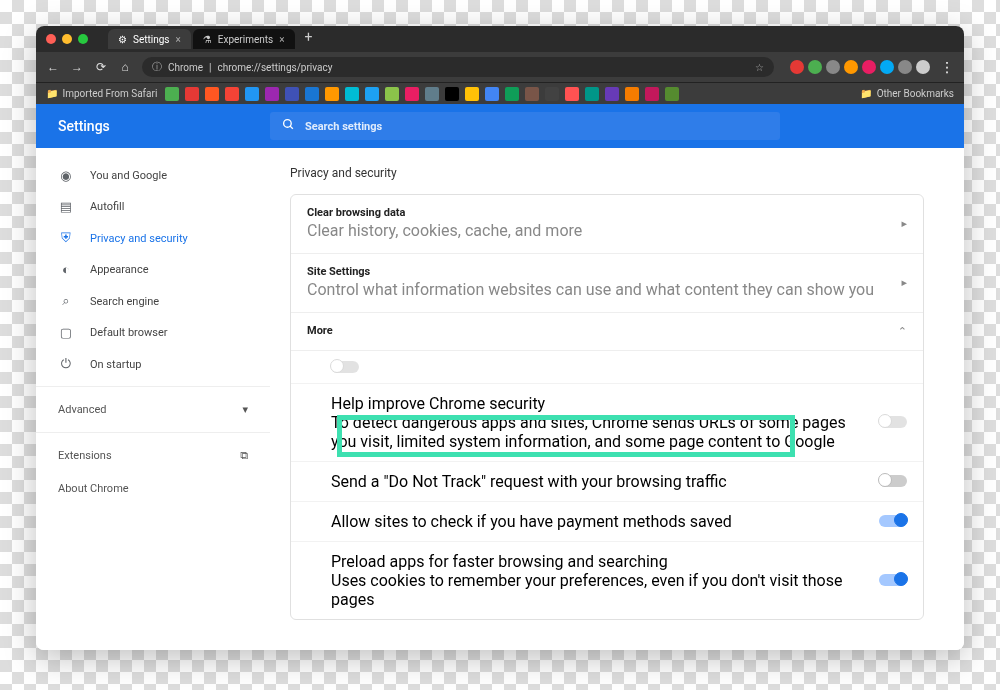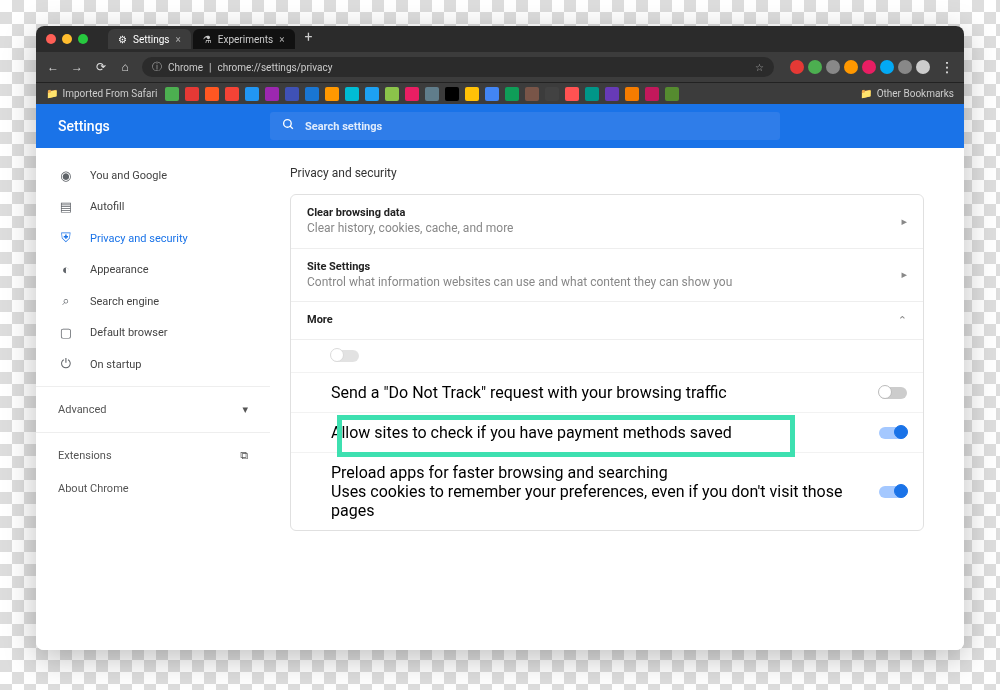--- a/index.html
+++ b/index.html
@@ -55,21 +55,21 @@
 .ext-about { padding:10px 22px; font-size:11px; color:#555; display:flex; justify-content:space-between; }
 .divline { border-top:1px solid #eee; margin:6px 0; }
 
 .main { flex:1; padding:18px 40px 0 20px; overflow:auto; }
 .sectitle { font-size:12px; color:#333; margin-bottom:14px; }
 .card { border:1px solid #e0e0e0; border-radius:6px; }
 .row { padding:11px 16px; display:flex; align-items:center; border-bottom:1px solid #eee; position:relative; }
 .row:last-child { border-bottom:0; }
 .row .txt { flex:1; }
 .row .t1 { font-size:11px; color:#222; margin-bottom:2px;font-weight:bold; }
-.row .t2 { font-size:12px; color:#888; line-height:1.3; }
+.row .t2 { font-size:16px; color:#888; line-height:1.3; }
 .arr { color:#888; font-size:11px; }
 .subrow { padding:10px 16px 10px 40px; display:flex; align-items:center; border-bottom:1px solid #f2f2f2; }
 .subrow:last-child{border-bottom:0}
 .subrow .txt { flex:1; padding-right:10px; }
 .toggle { width:28px; height:12px; background:#ccc; border-radius:7px; position:relative; }
 .toggle .knob { position:absolute; width:14px; height:14px; background:#fff; border:1px solid #bbb; border-radius:50%; top:-2px; left:-1px; }
 .toggle.on { background:#a4c8ff; }
 .toggle.on .knob { left:15px; background:#1a73e8; border-color:#1a73e8; }
 .toggle.dis { opacity:.55; }
 .highlight { position:absolute; border:5px solid #3de0b0; pointer-events:none; }
@@ -246,20 +246,29 @@
               </div>
               <span class="arr">⌃</span>
             </div>
             <div class="subrow">
               <div class="toggle dis">
                 <div class="knob"></div>
               </div>
             </div>
             <div class="subrow">
               <div class="txt">
+                <div class="t1">Help improve Chrome security</div>
+                <div class="t2">To detect dangerous apps and sites, Chrome sends URLs of some pages you visit, limited system information, and some page content to Google</div>
+              </div>
+              <div class="toggle dis">
+                <div class="knob"></div>
+              </div>
+            </div>
+            <div class="subrow">
+              <div class="txt">
                 <div class="t1">Send a "Do Not Track" request with your browsing traffic</div>
               </div>
               <div class="toggle">
                 <div class="knob"></div>
               </div>
             </div>
             <div class="subrow">
               <div class="txt">
                 <div class="t1">Allow sites to check if you have payment methods saved</div>
               </div>

